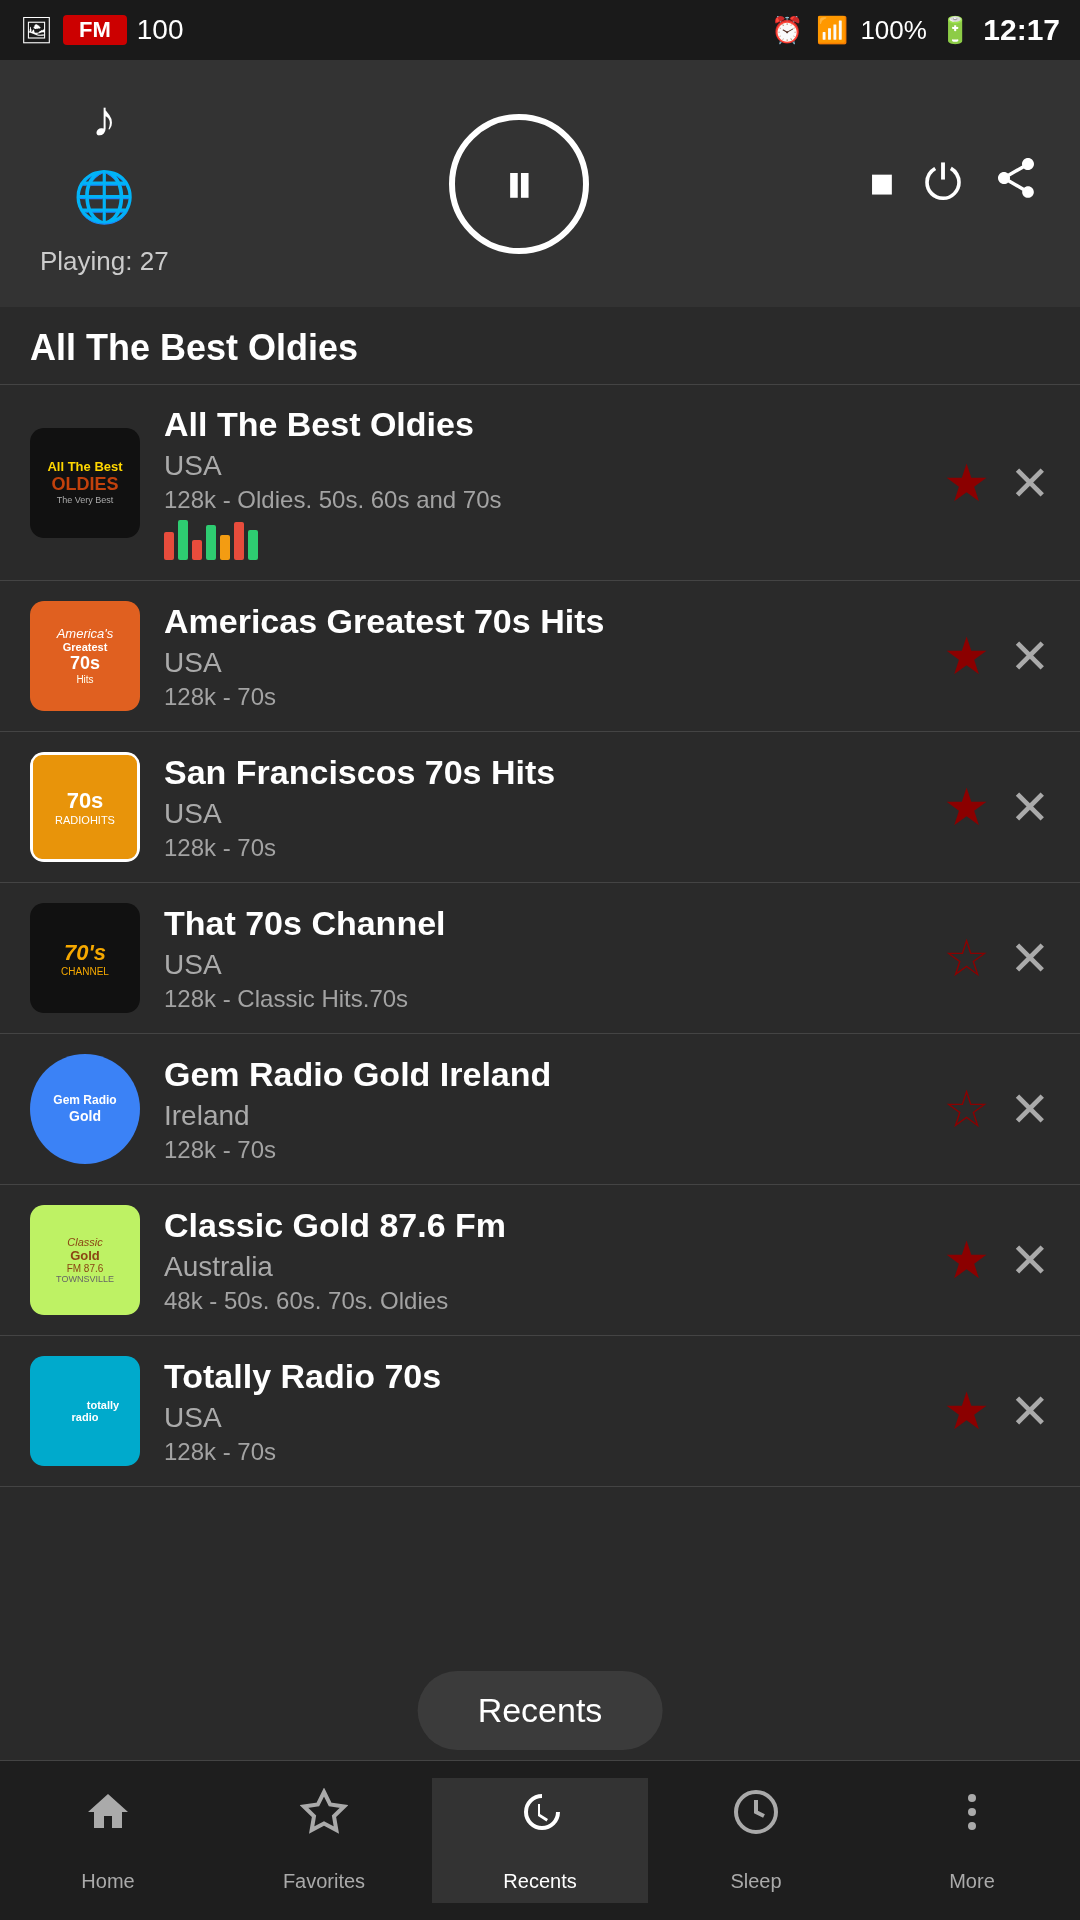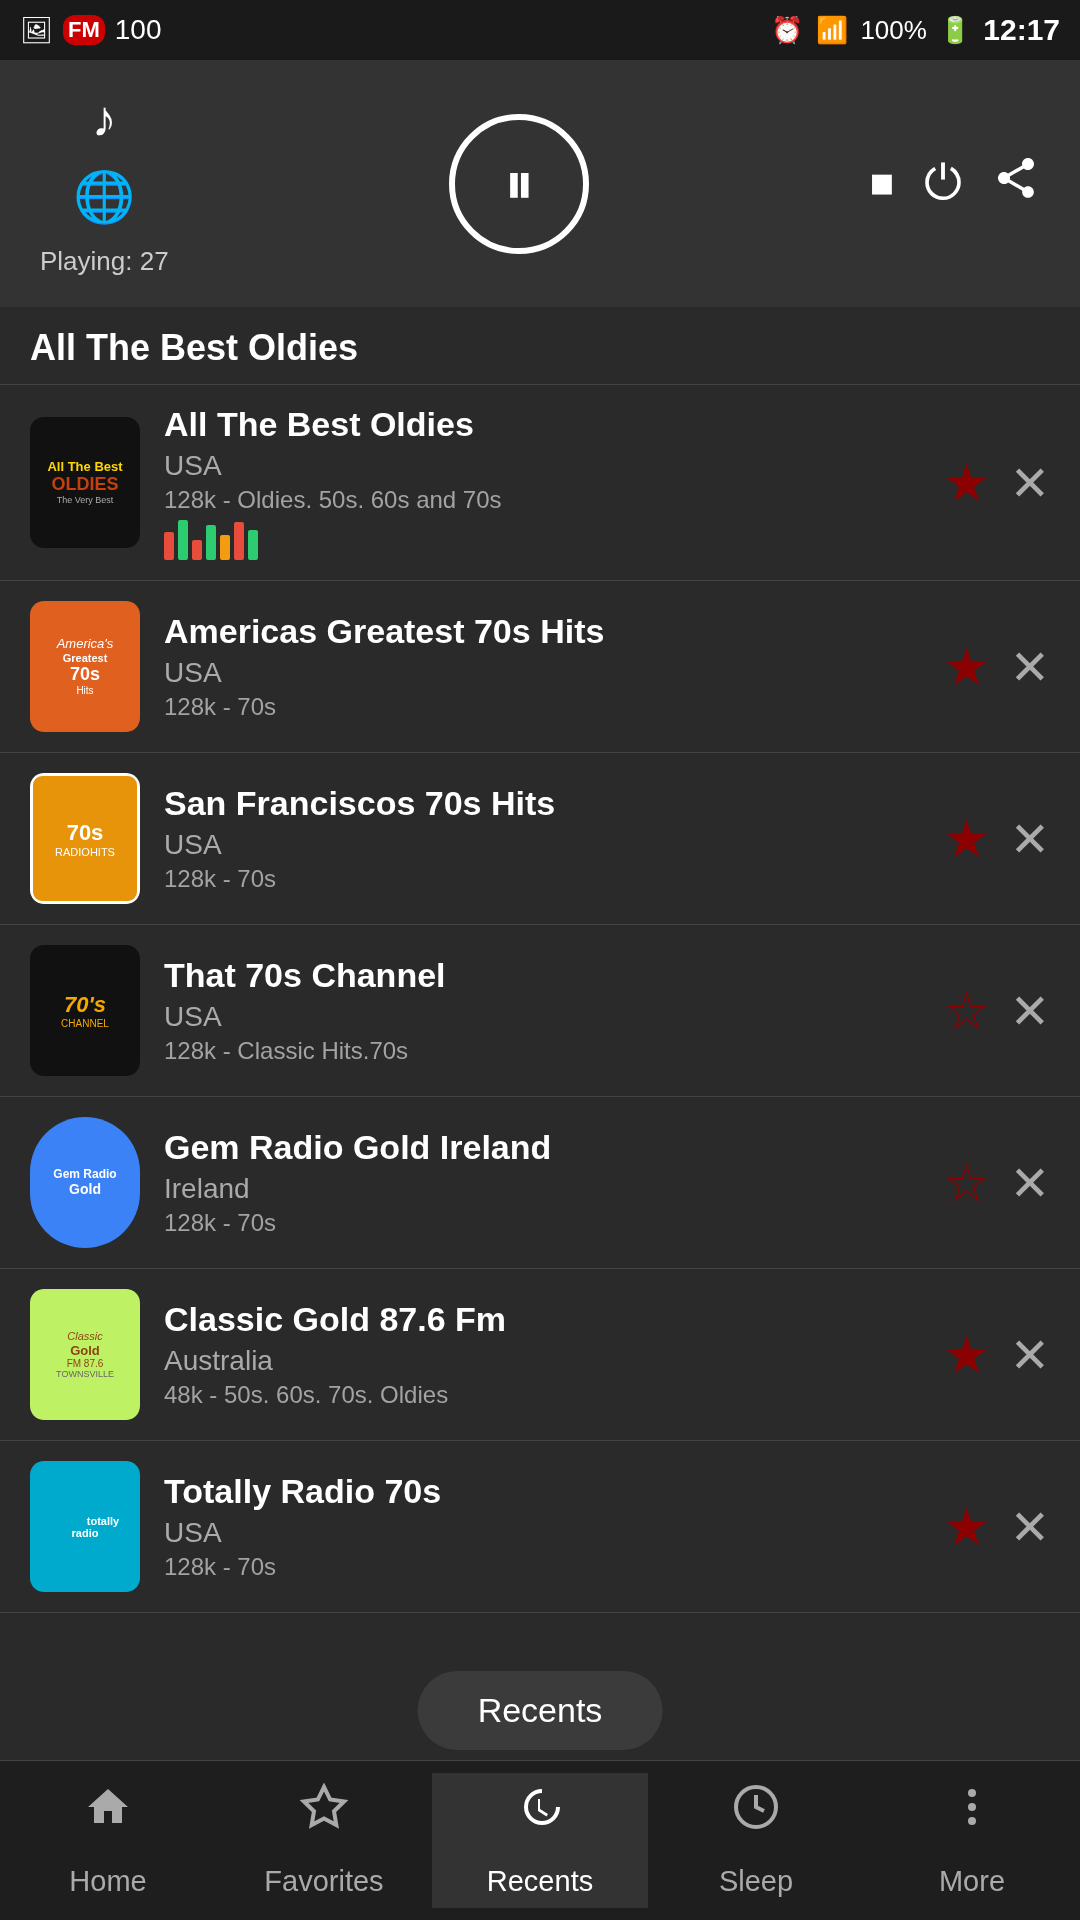--- a/index.html
+++ b/index.html
@@ -119,21 +119,21 @@
       display: flex;
       align-items: center;
       padding: 20px 30px;
       background: #2a2a2a;
       border-bottom: 1px solid #444;
       cursor: pointer;
       position: relative;
     }
     .radio-logo {
       width: 110px;
-      height: 131px;
+      height: 110px;
       border-radius: 14px;
       flex-shrink: 0;
       margin-right: 24px;
       display: flex;
       align-items: center;
       justify-content: flex-end;
       overflow: hidden;
     }
     .radio-info {
       flex: 1;
@@ -227,35 +227,35 @@
       background: #333;
     }
     .nav-icon {
       font-size: 48px;
       color: #aaaaaa;
     }
     .nav-item.active .nav-icon {
       color: #ffffff;
     }
     .nav-label {
-      font-size: 29px;
+      font-size: 20px;
       color: #aaaaaa;
       margin-top: 15px;
     }
     .nav-item.active .nav-label {
       color: #ffffff;
     }
   </style>
 </head>
 <body>
 
 <div class="status-bar">
   <div class="status-left">
     <span>🖼</span>
-    <span style="background:#cc0000;color:#fff;padding:2px 5px;border-radius:12px;font-size:22px;font-weight:bold;">FM</span>
+    <span style="background:#cc0000;color:#fff;padding:2px 16px;border-radius:4px;font-size:22px;font-weight:bold;">FM</span>
     <span style="font-size:28px;">100</span>
   </div>
   <div class="status-right">
     <span>⏰</span>
     <span>📶</span>
     <span>100%</span>
     <span>🔋</span>
     <span class="status-time">12:17</span>
   </div>
 </div>

